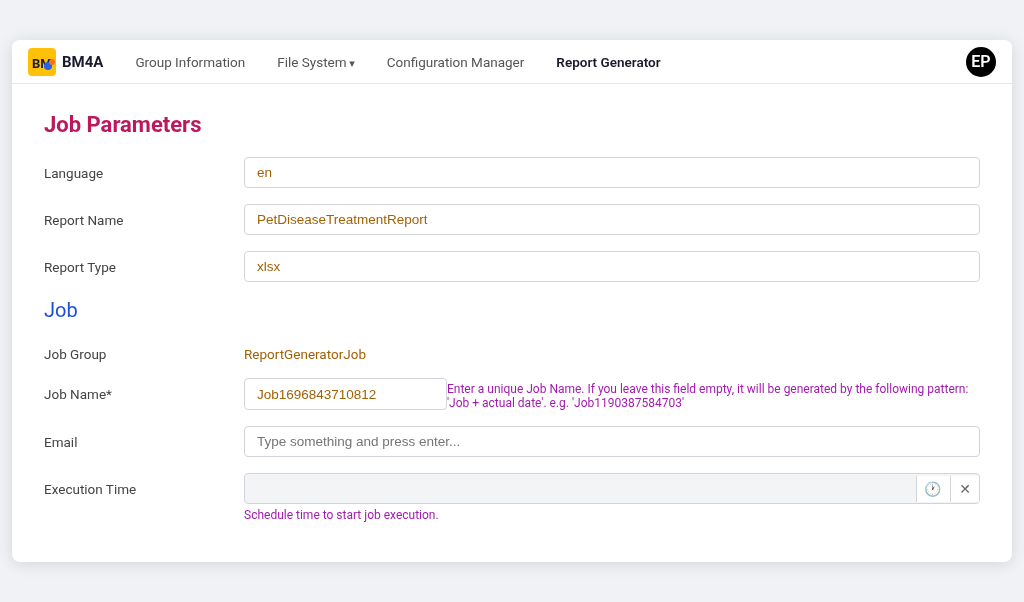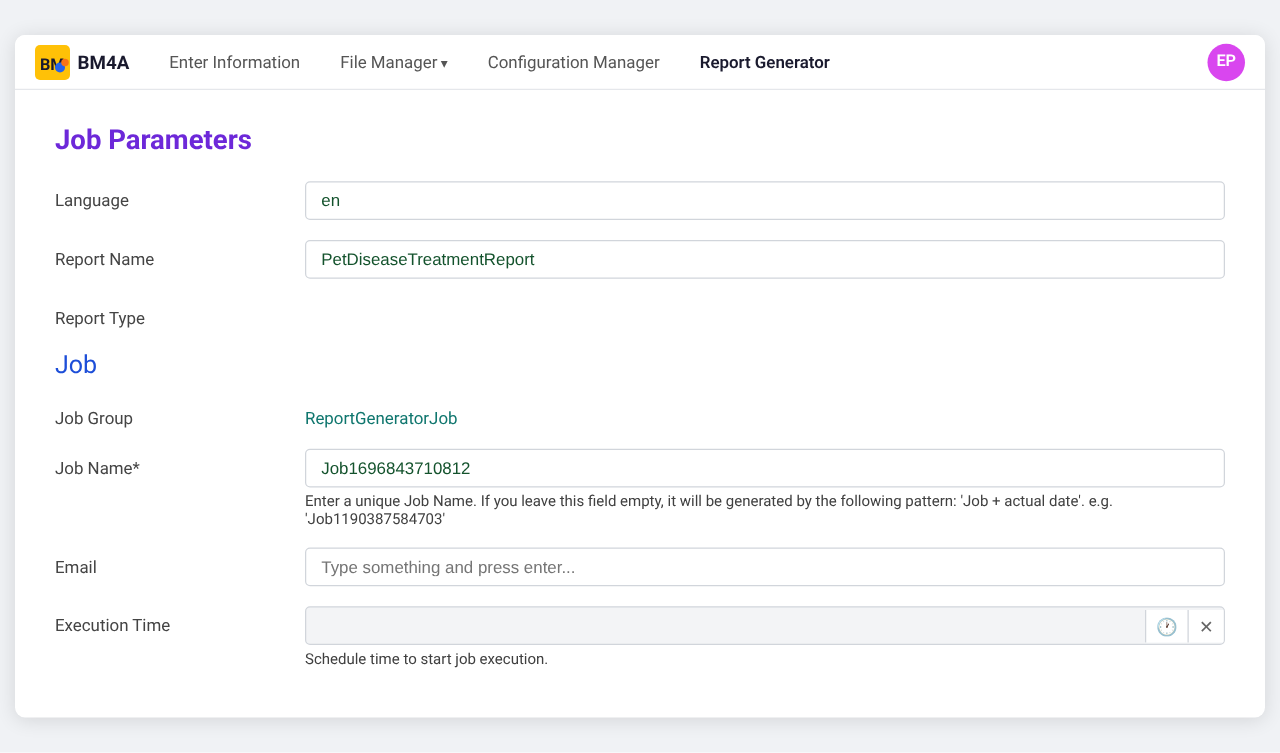--- a/index.html
+++ b/index.html
@@ -59,70 +59,70 @@
     }
     .nav-link.has-arrow::after {
       content: ' ▾';
       font-size: 11px;
     }
     .nav-spacer { flex: 1; }
     .avatar {
       width: 30px;
       height: 30px;
       border-radius: 50%;
-      background: #d946ef;
+      background: #000000;
       color: #fff;
       display: flex;
       align-items: center;
       justify-content: center;
-      font-size: 13px;
+      font-size: 16px;
       font-weight: 600;
     }
     
     .content {
       padding: 28px 32px 24px;
       flex: 1;
     }
     .section-title {
       font-size: 22px;
       font-weight: 700;
-      color: #6d28d9;
+      color: #be185d;
       margin-bottom: 20px;
     }
     .form-row {
       display: flex;
       align-items: flex-start;
       margin-bottom: 16px;
     }
     .form-label {
       width: 200px;
       min-width: 200px;
       padding-top: 8px;
       font-size: 13.5px;
       color: #444;
     }
     .form-control {
       flex: 1;
       padding: 7px 12px;
       border: 1px solid #d1d5db;
       border-radius: 4px;
       font-size: 13.5px;
-      color: #14532d;
+      color: #a16207;
       background: #fff;
       outline: none;
     }
     .form-hint {
       font-size: 12px;
-      color: #404040;
+      color: #a21caf;
       margin-top: 4px;
     }
     .static-value {
       padding-top: 8px;
       font-size: 13.5px;
-      color: #0f766e;
+      color: #a16207;
     }
     .section-sub-title {
       font-size: 20px;
       font-weight: 400;
       color: #1d4ed8;
       margin-top: 8px;
       margin-bottom: 16px;
     }
     
     .exec-input-wrap {
@@ -162,22 +162,22 @@
     <div class="logo">
 
       <svg class="logo-icon" viewBox="0 0 28 28">
         <rect width="28" height="28" rx="4" fill="#FFC107"></rect>
         <text x="4" y="20" font-size="13" font-weight="bold" fill="#1a1a2e">BM</text>
         <circle cx="20" cy="18" r="4" fill="#2563eb"></circle>
         <circle cx="24" cy="14" r="3" fill="#f97316"></circle>
       </svg>
       <span>BM4A</span>
     </div>
-    <div class="nav-link">Enter Information</div>
-    <div class="nav-link has-arrow">File Manager</div>
+    <div class="nav-link">Group Information</div>
+    <div class="nav-link has-arrow">File System</div>
     <div class="nav-link">Configuration Manager</div>
     <div class="nav-link active">Report Generator</div>
     <div class="nav-spacer"></div>
     <div class="avatar">EP</div>
   </nav>
 
   <div class="content">
     <div class="section-title">Job Parameters</div>
 
     <div class="form-row">
@@ -186,32 +186,33 @@
     </div>
 
     <div class="form-row">
       <div class="form-label">Report Name</div>
       <input class="form-control" type="text" value="PetDiseaseTreatmentReport" style="">
     </div>
 
 
     <div class="form-row">
       <div class="form-label">Report Type</div>
+      <input class="form-control" type="text" value="xlsx" style="">
     </div>
 
     <div class="section-sub-title">Job</div>
 
     <div class="form-row">
       <div class="form-label">Job Group</div>
       <div class="static-value">ReportGeneratorJob</div>
     </div>
 
     <div class="form-row">
       <div class="form-label">Job Name*</div>
-      <div style="flex:1; display:flex; flex-direction:column;">
+      <div style="flex:1; display:flex; flex-direction:row;">
         <input class="form-control" type="text" value="Job1696843710812" style="">
         <div class="form-hint">Enter a unique Job Name. If you leave this field empty, it will be generated by the following pattern: 'Job + actual date'. e.g. 'Job1190387584703'</div>
       </div>
     </div>
 
     <div class="form-row">
       <div class="form-label">Email</div>
       <div style="flex:1; display:flex; flex-direction:row;">
         <input class="form-control" type="text" placeholder="Type something and press enter..." style="">
       </div>

